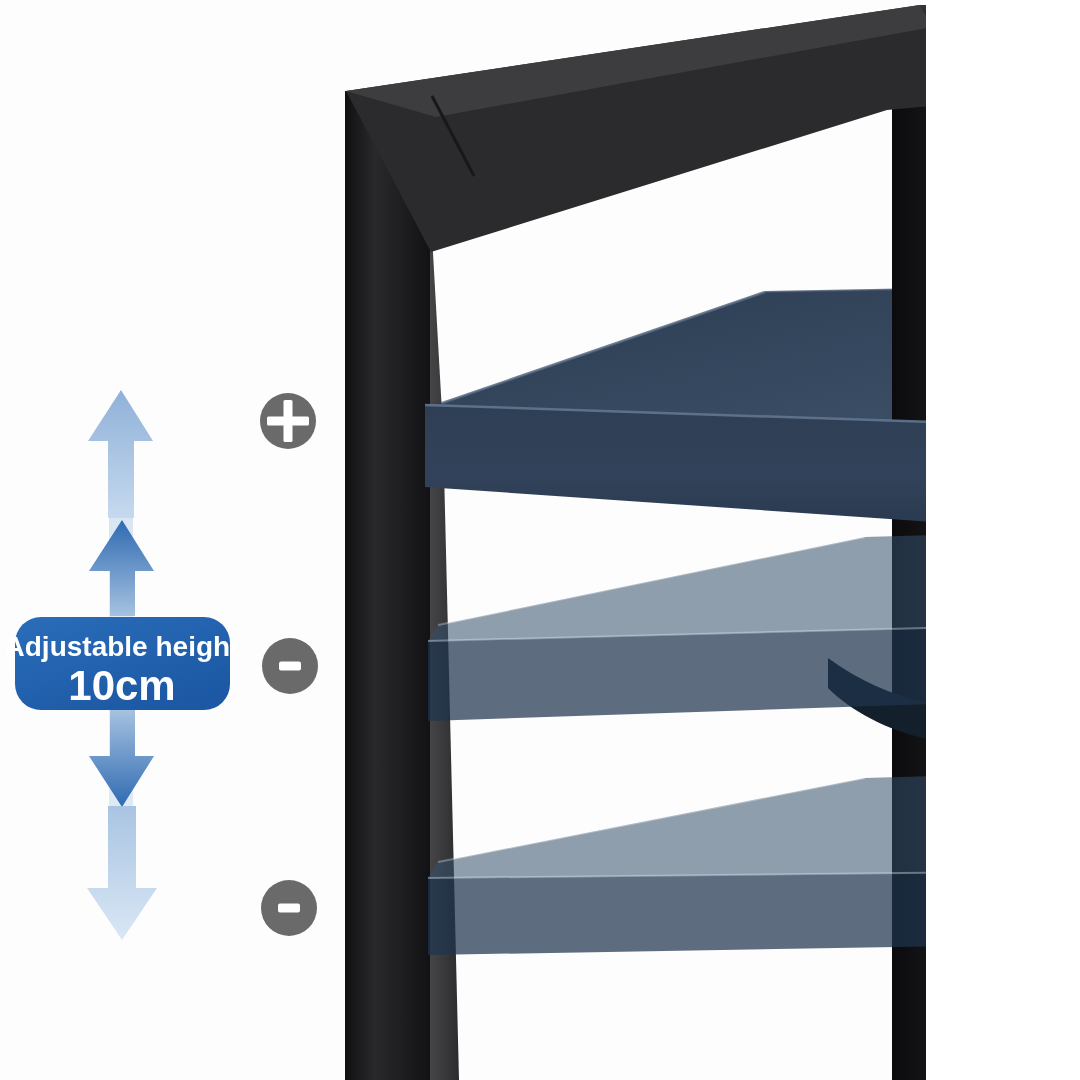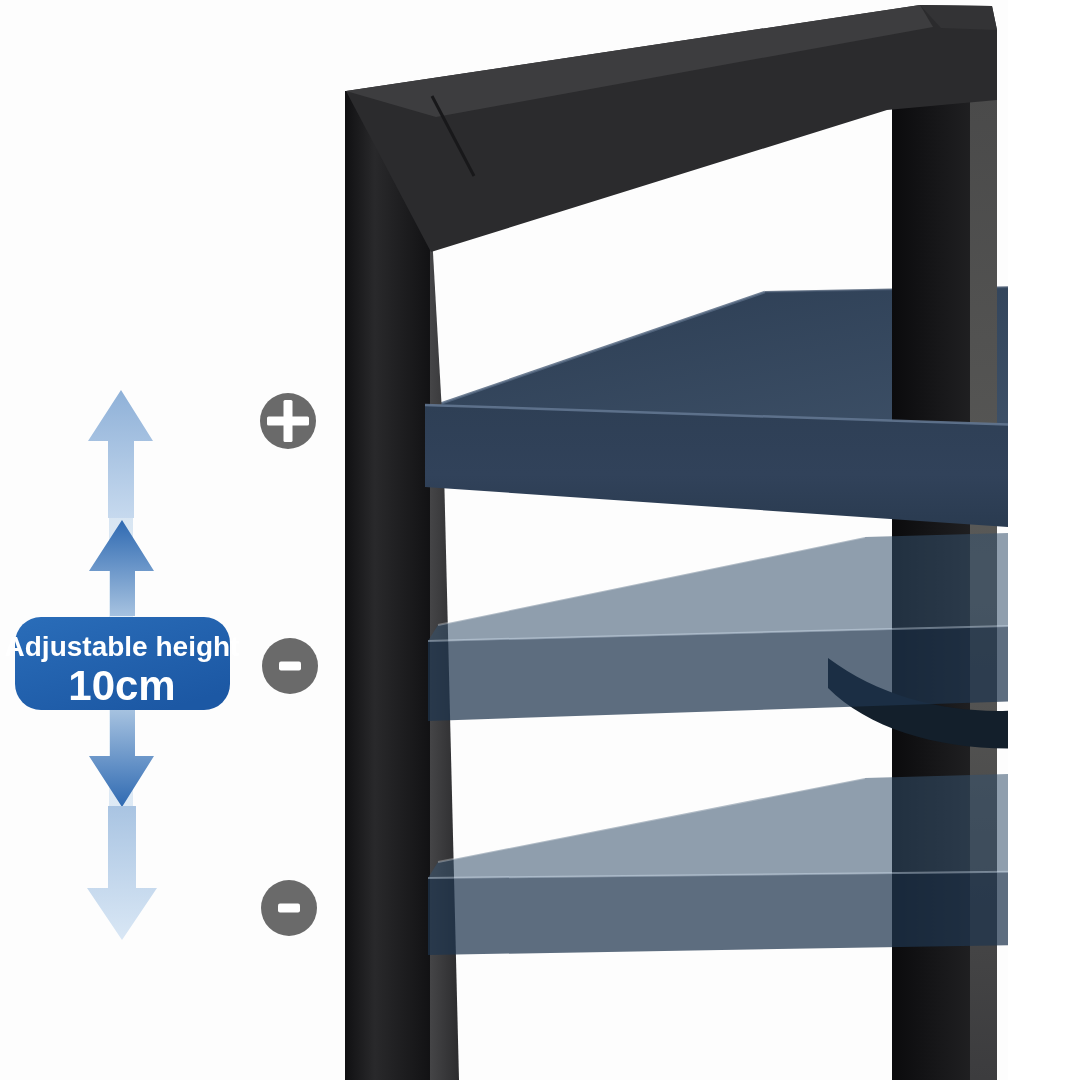--- a/index.html
+++ b/index.html
@@ -1,16 +1,16 @@
 <!DOCTYPE html>
 <html><head>
 <meta charset="utf-8">
 <style>
   html,body{margin:0;padding:0;background:#fff;}
-  .stage{width:1008px;height:1080px;position:relative;overflow:hidden;font-family:"Liberation Sans",sans-serif;}
+  .stage{width:926px;height:1080px;position:relative;overflow:hidden;font-family:"Liberation Sans",sans-serif;}
   svg{display:block;}
   .badge-line1{font-family:"Liberation Sans",sans-serif;font-size:28px;font-weight:700;fill:#ffffff;}
   .badge-line2{font-family:"Liberation Sans",sans-serif;font-size:42px;font-weight:700;fill:#ffffff;}
 </style>
 </head>
 <body>
 
 <div class="stage">
 <svg width="1080" height="1080" viewBox="0 0 1080 1080">
   <defs>

